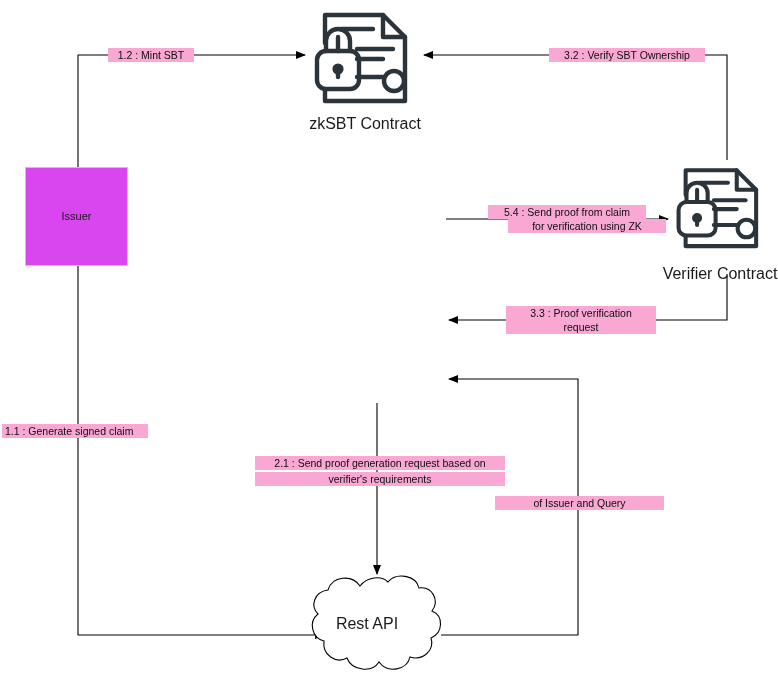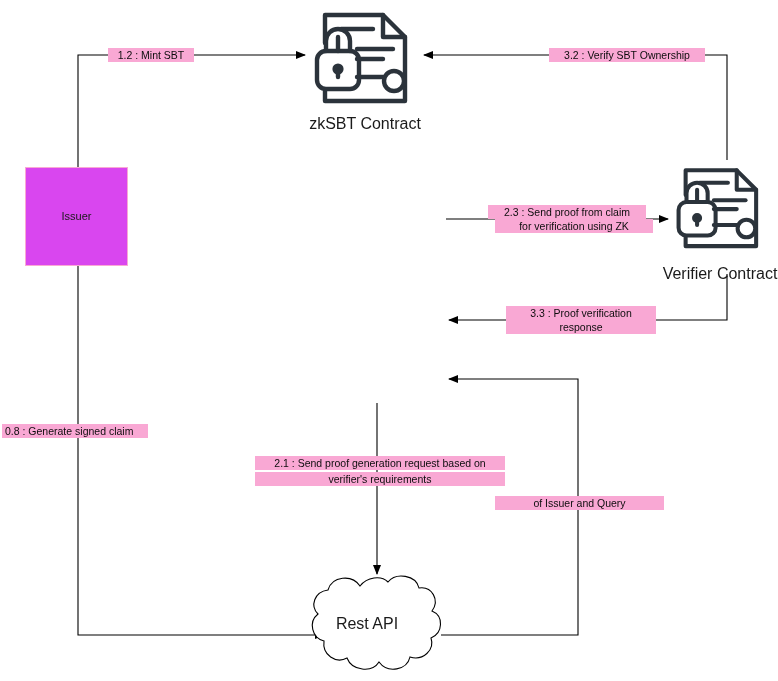--- a/index.html
+++ b/index.html
@@ -149,26 +149,26 @@
     <div class="box-text" style="top:41px;">Issuer</div>
   </div>
 
 
   <div class="node-label" style="left:311px;top:617px;width:112px;">Rest API</div>
 
   <div class="edge-label" style="left:108px;top:48px;width:80px;">1.2 : Mint SBT</div>
 
   <div class="edge-label" style="left:549px;top:48px;width:150px;">3.2 : Verify SBT Ownership</div>
 
-  <div class="edge-label" style="left:488px;top:205px;width:152px;">2.3 : Send proof from claim</div>
-  <div class="edge-label" style="left:495px;top:219px;width:152px;">for verification using ZK</div>
+  <div class="edge-label" style="left:488px;top:205px;width:152px;">5.4 : Send proof from claim</div>
+  <div class="edge-label" style="left:508px;top:219px;width:152px;">for verification using ZK</div>
 
   <div class="edge-label" style="left:506px;top:306px;width:144px;">3.3 : Proof verification</div>
-  <div class="edge-label" style="left:506px;top:320px;width:144px;">response</div>
+  <div class="edge-label" style="left:506px;top:320px;width:144px;">request</div>
 
-  <div class="edge-label" style="left:2px;top:424px;width:140px;text-align:left;">0.8 : Generate signed claim</div>
+  <div class="edge-label" style="left:2px;top:424px;width:140px;text-align:left;">1.1 : Generate signed claim</div>
 
   <div class="edge-label" style="left:255px;top:456px;width:244px;">2.1 : Send proof generation request based on</div>
   <div class="edge-label" style="left:255px;top:472px;width:244px;">verifier's requirements</div>
 
   <div class="edge-label" style="left:495px;top:496px;width:163px;">of Issuer and Query</div>
 
 </div>
 
 </body></html>

